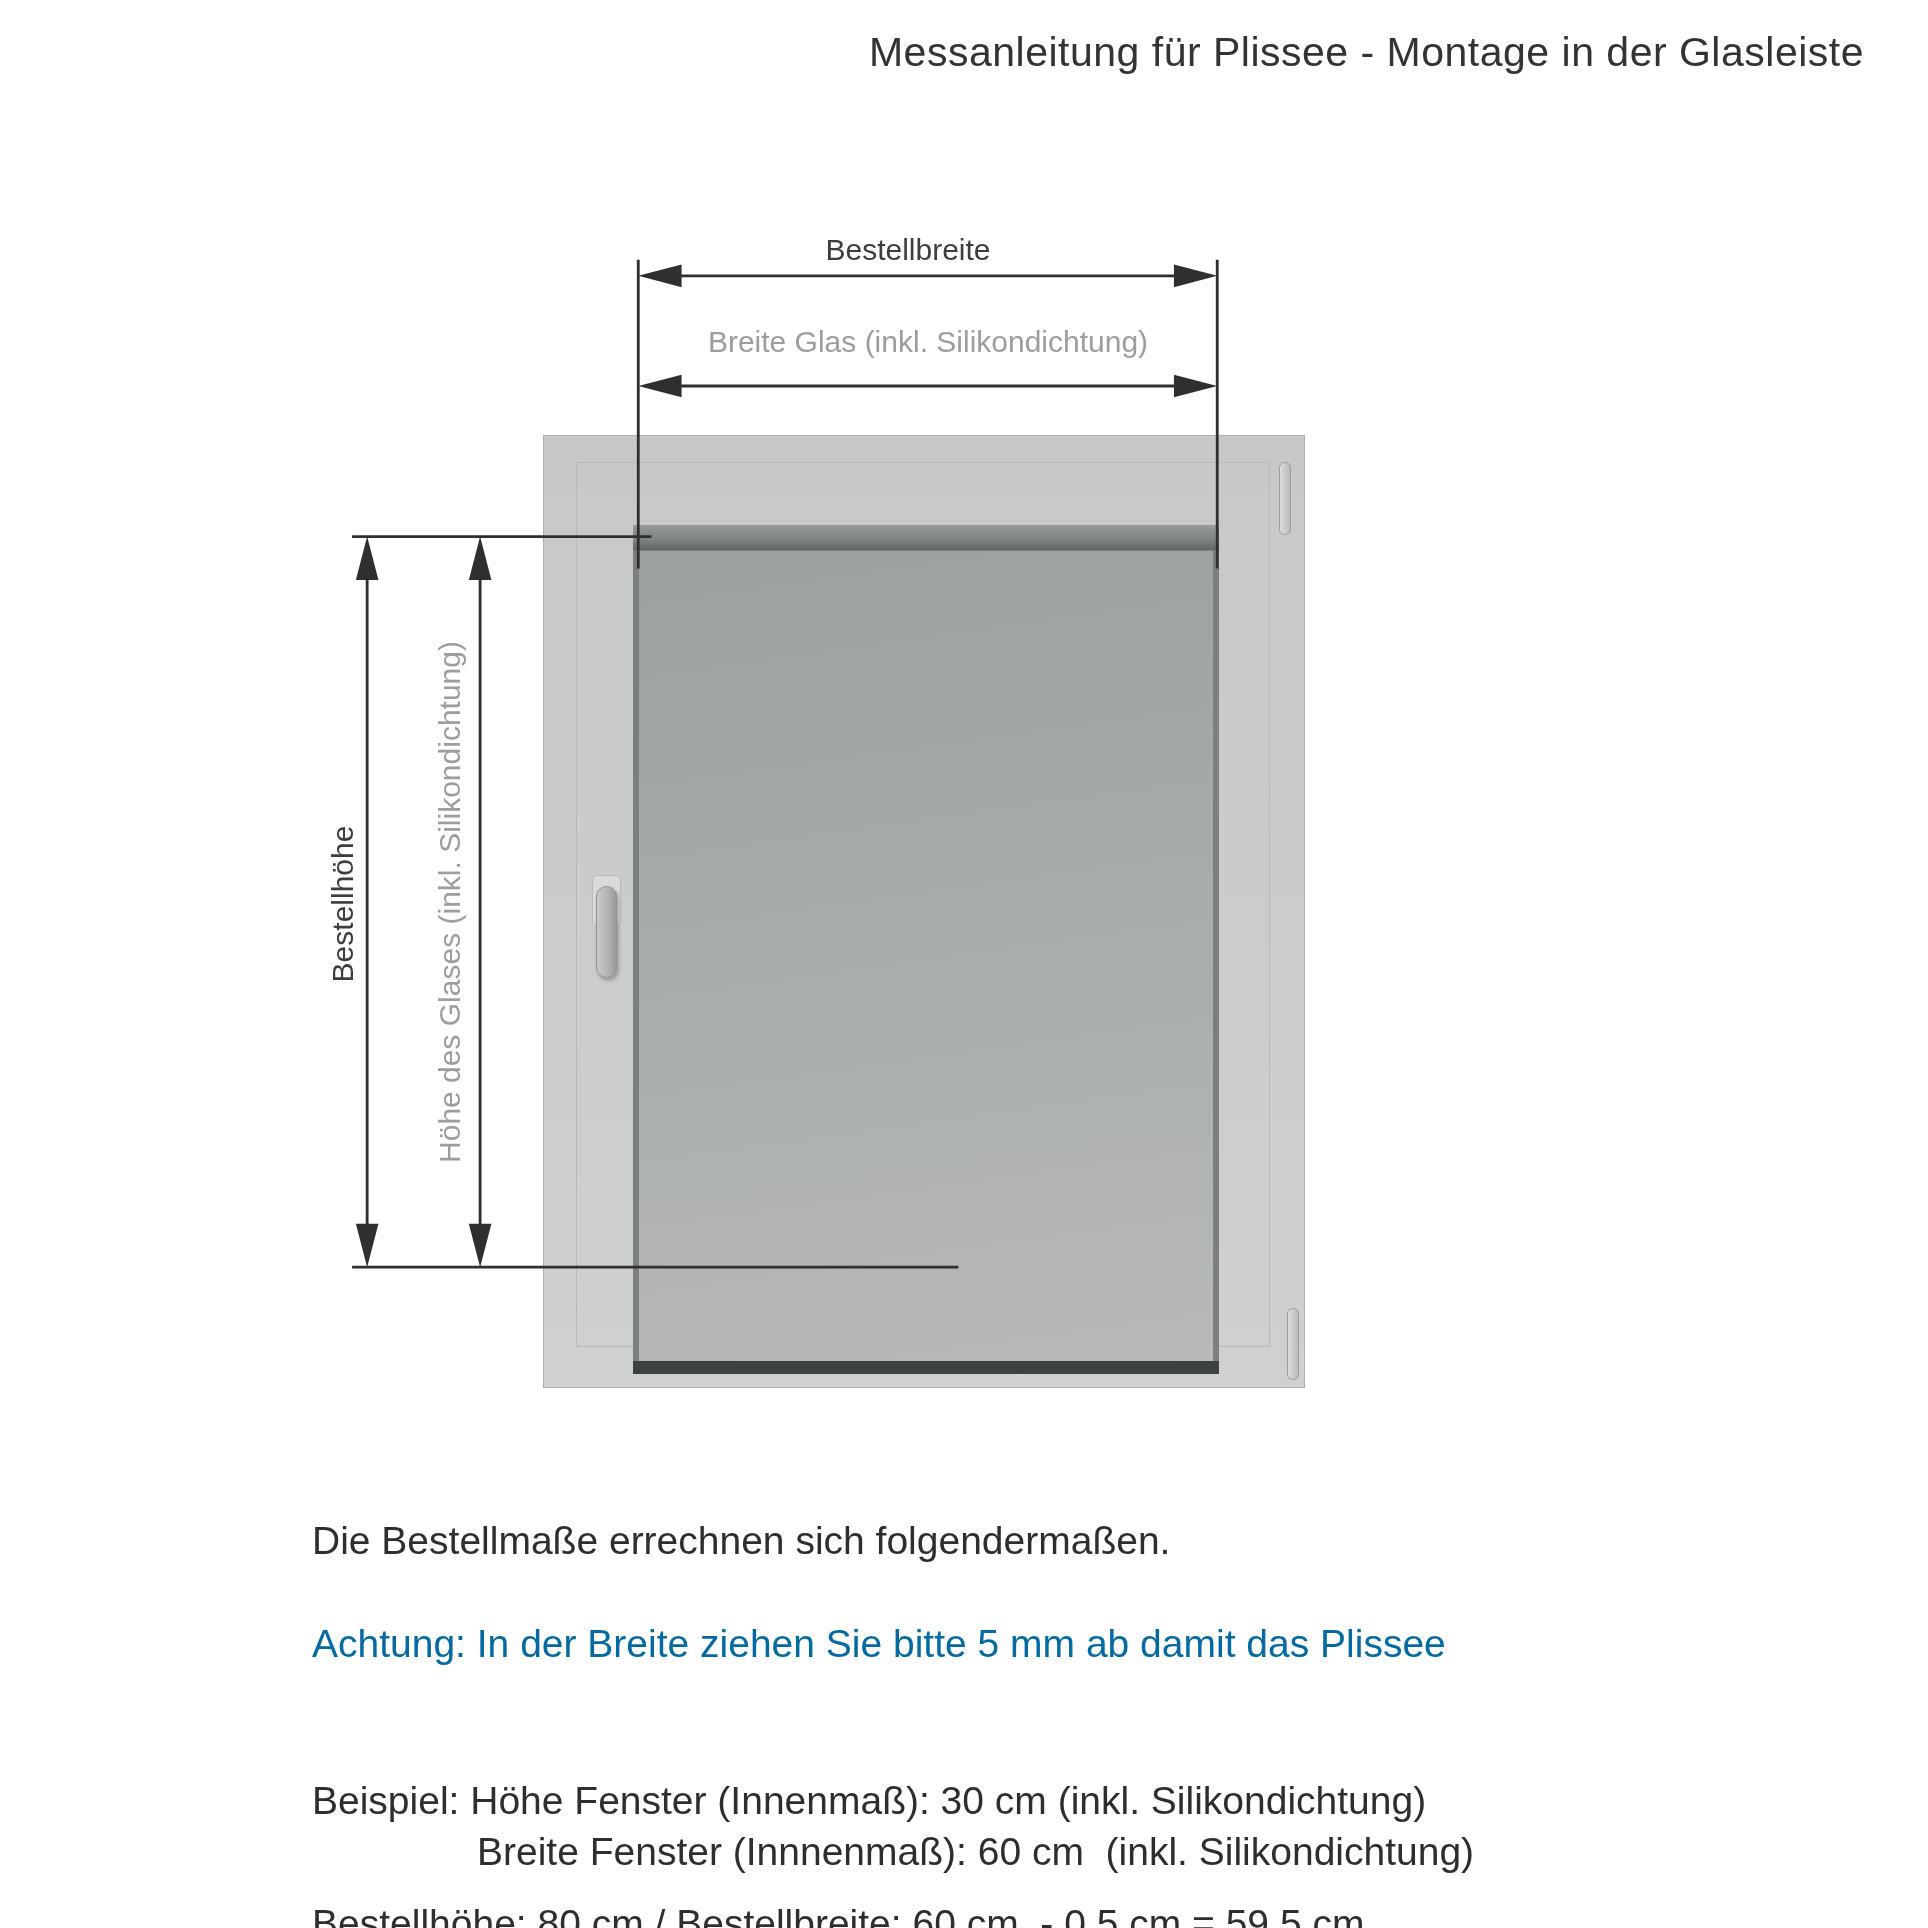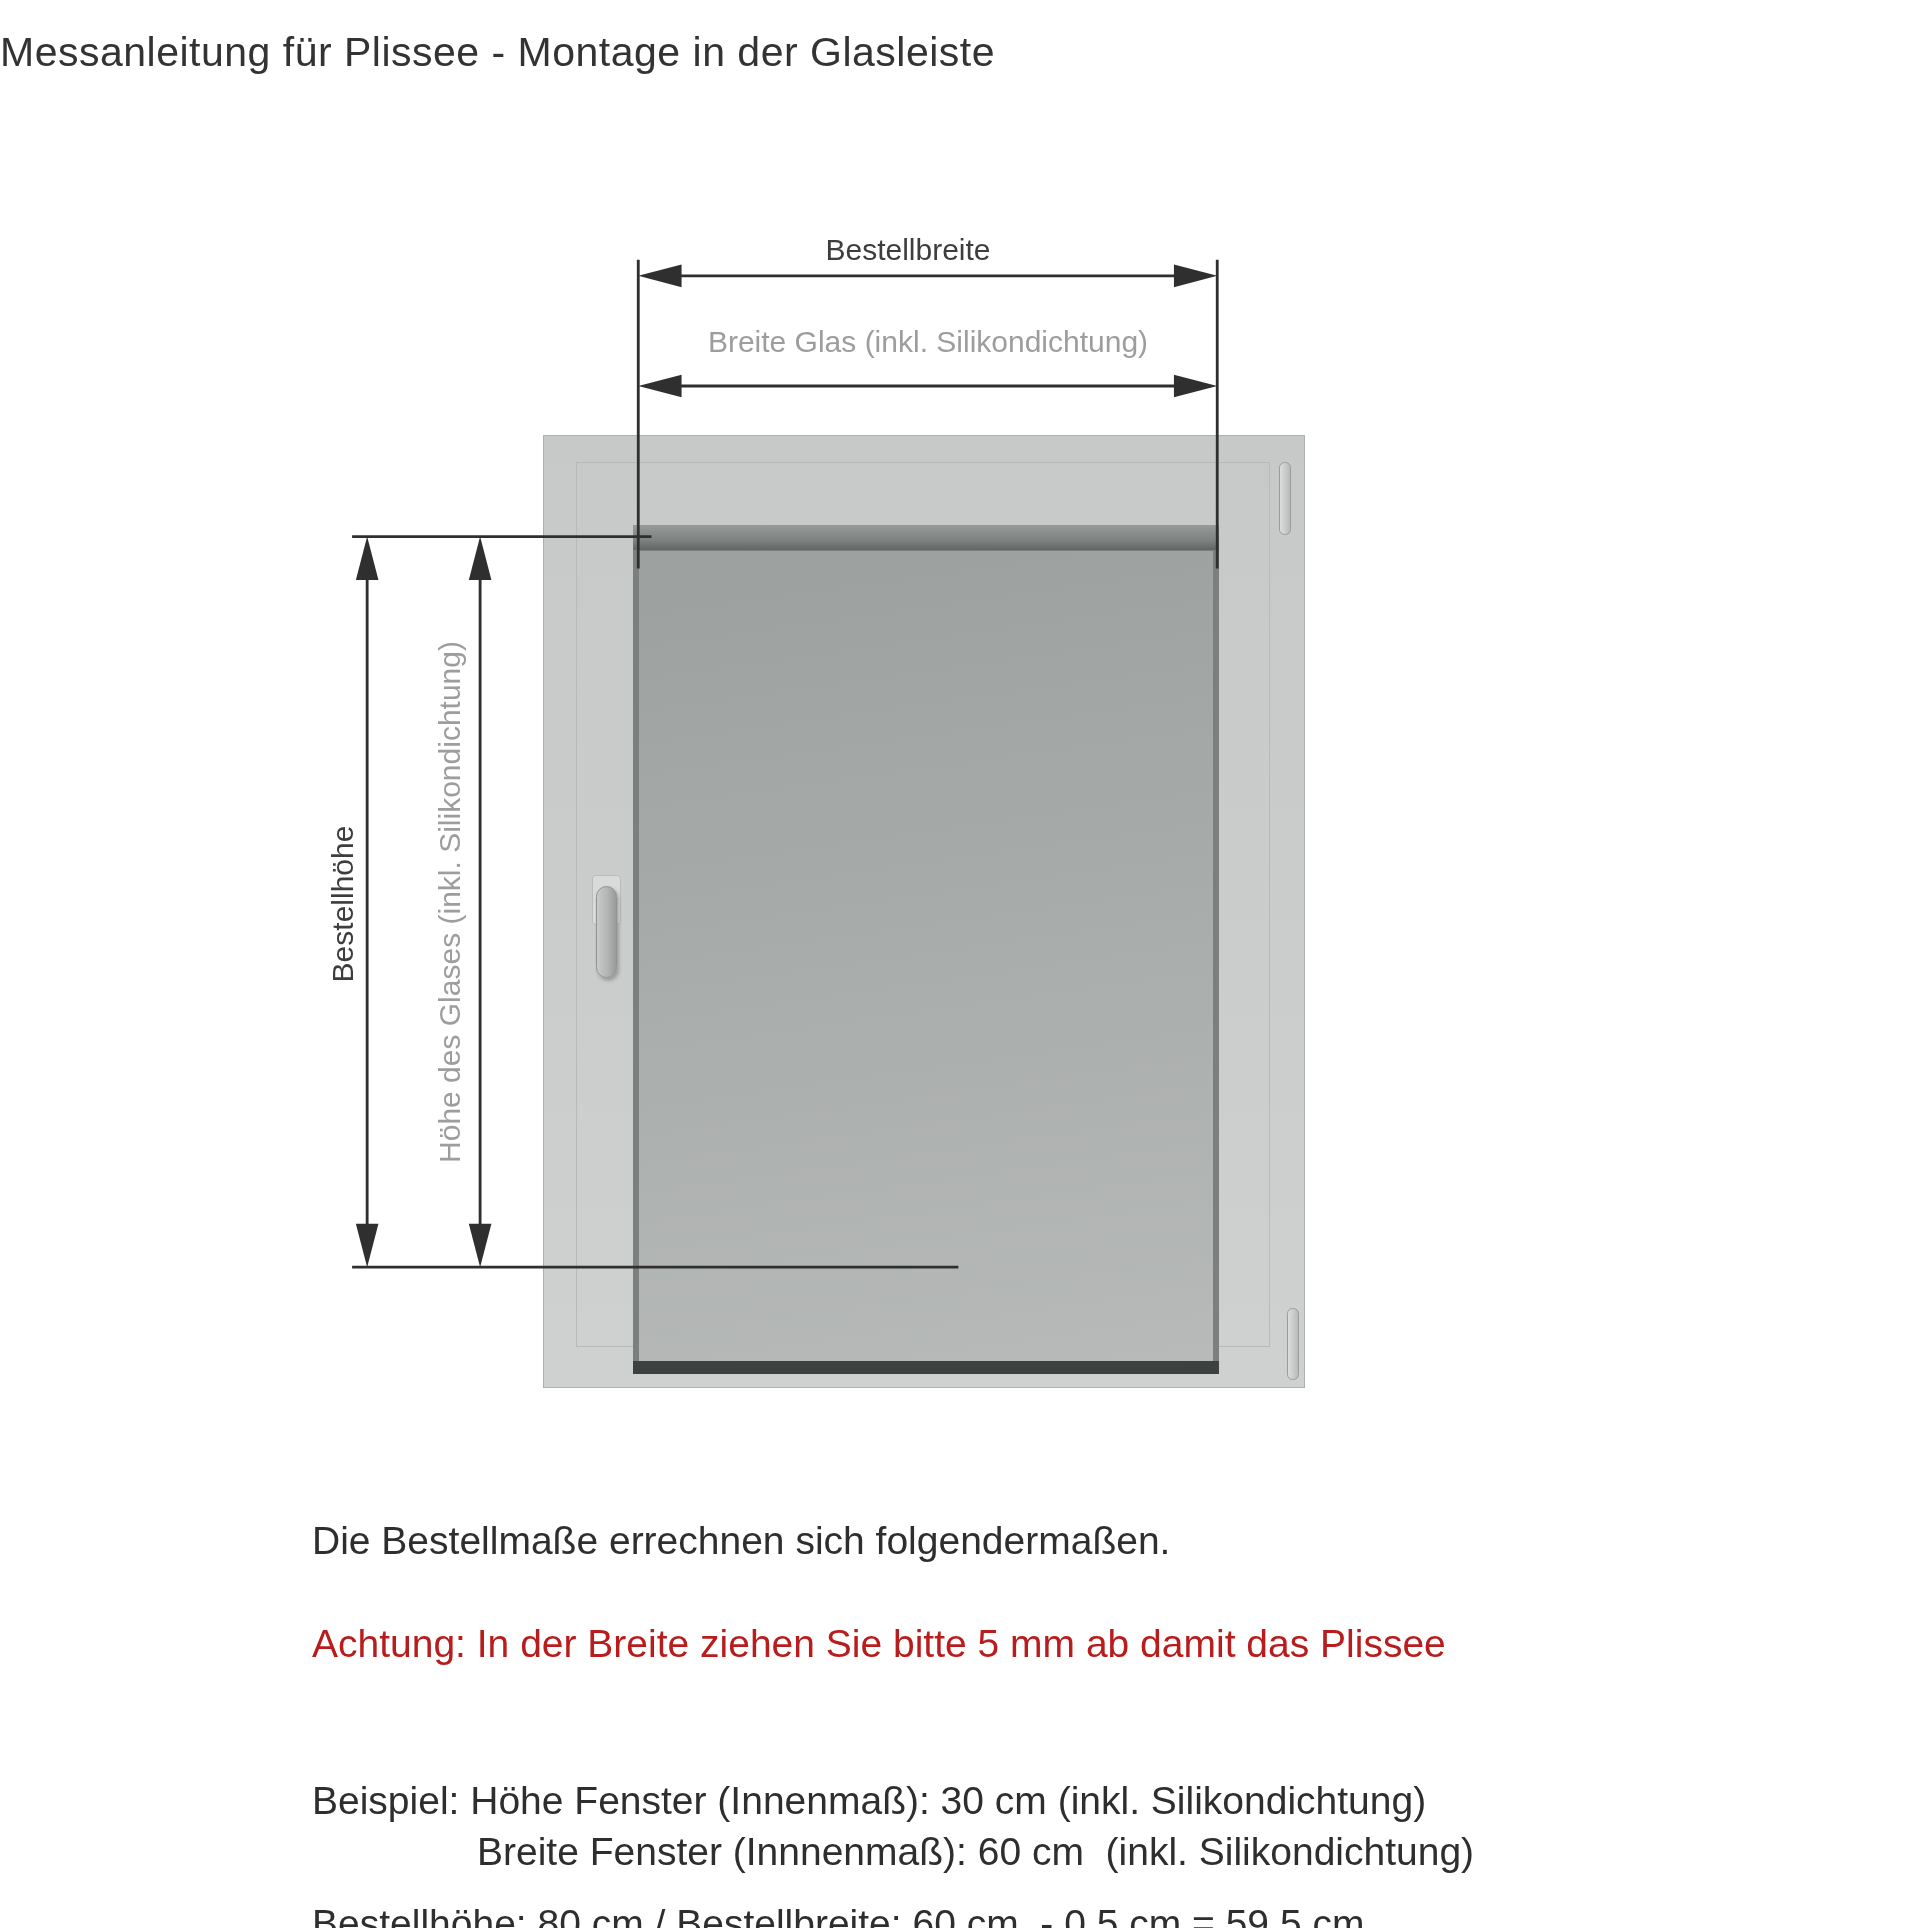--- a/index.html
+++ b/index.html
@@ -7,21 +7,21 @@
     width: 1928px; height: 1928px;
     background: #ffffff;
     font-family: "Liberation Sans", sans-serif;
     overflow: hidden;
   }
   .page { position: relative; width: 1928px; height: 1928px; }
 
   
   .title {
     position: absolute; top: 1.9px; left: 0; width: 1864px;
-    text-align: left;
+    text-align: right;
     font-size: 41px; font-weight: 400; color: #333333;
     letter-spacing: 0.5px;
     white-space: pre;
   }
 
   
   .window-outer {
     position: absolute; left: 543px; top: 435px;
     width: 762px; height: 953px;
     background: linear-gradient(180deg, #c7c9c8 0%, #cbcdcc 55%, #cfd1d0 100%);
@@ -95,21 +95,21 @@
   .dl-bestellhoehe  { left: 343px; top: 904px; }
   .dl-hoeheglas     { left: 450px; top: 902px; }
 
   
   .tline {
     position: absolute; left: 311px;
     margin: 1px;
     font-size: 39px; color: #2e2e2e;
     white-space: pre;
   }
-  .tline.red { color: #b91c1c; }
+  .tline.red { color: #0369a1; }
   .t1 { top: 1518px; }
   .t2 { top: 1570px; }
   .t3 { top: 1621px; }
   .t4 { top: 1673px; }
   .t5 { top: 1778px; }
   .t6 { top: 1829px; left: 476px; }
   .t7 { top: 1901px; }
 </style>
 </head>
 <body>

